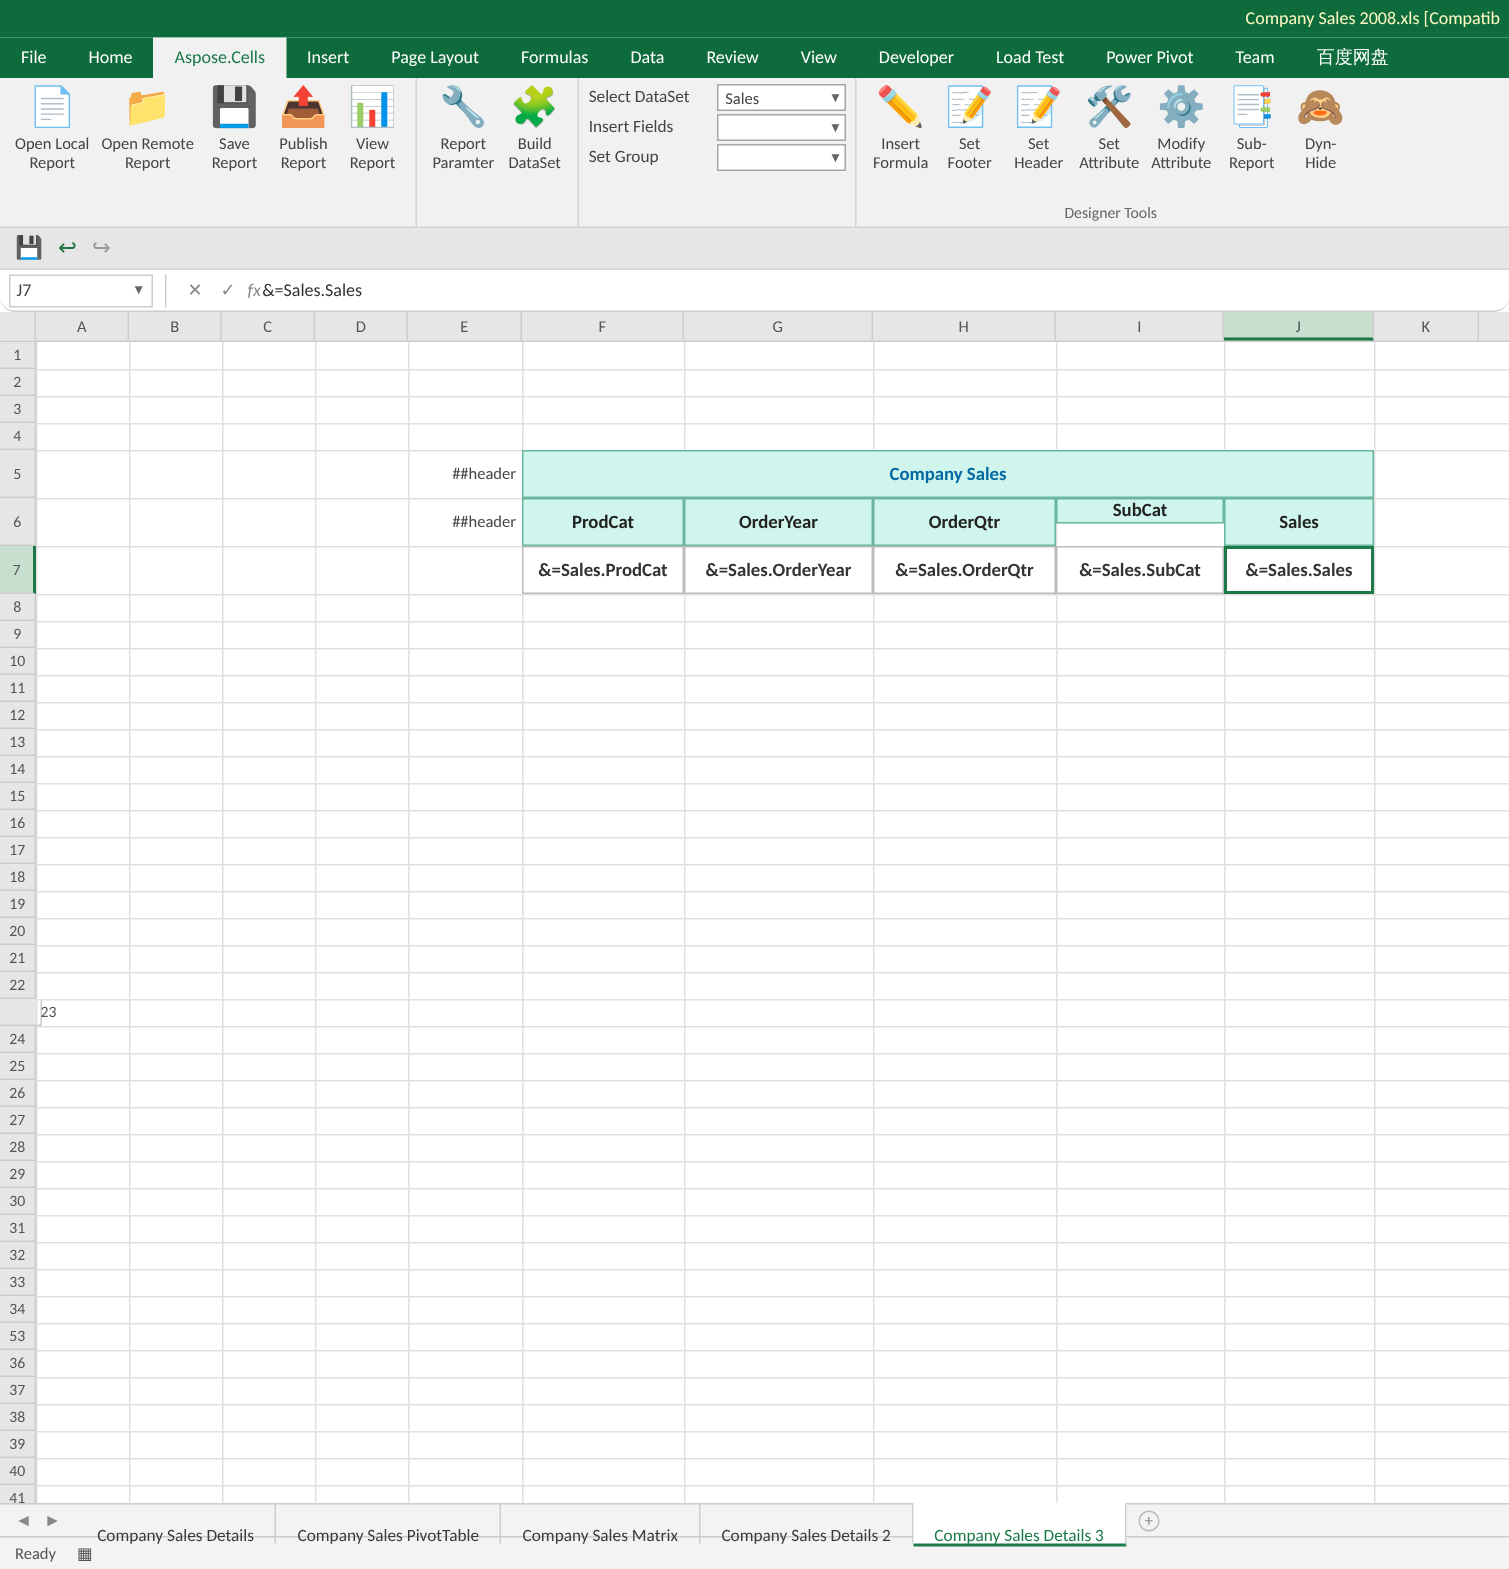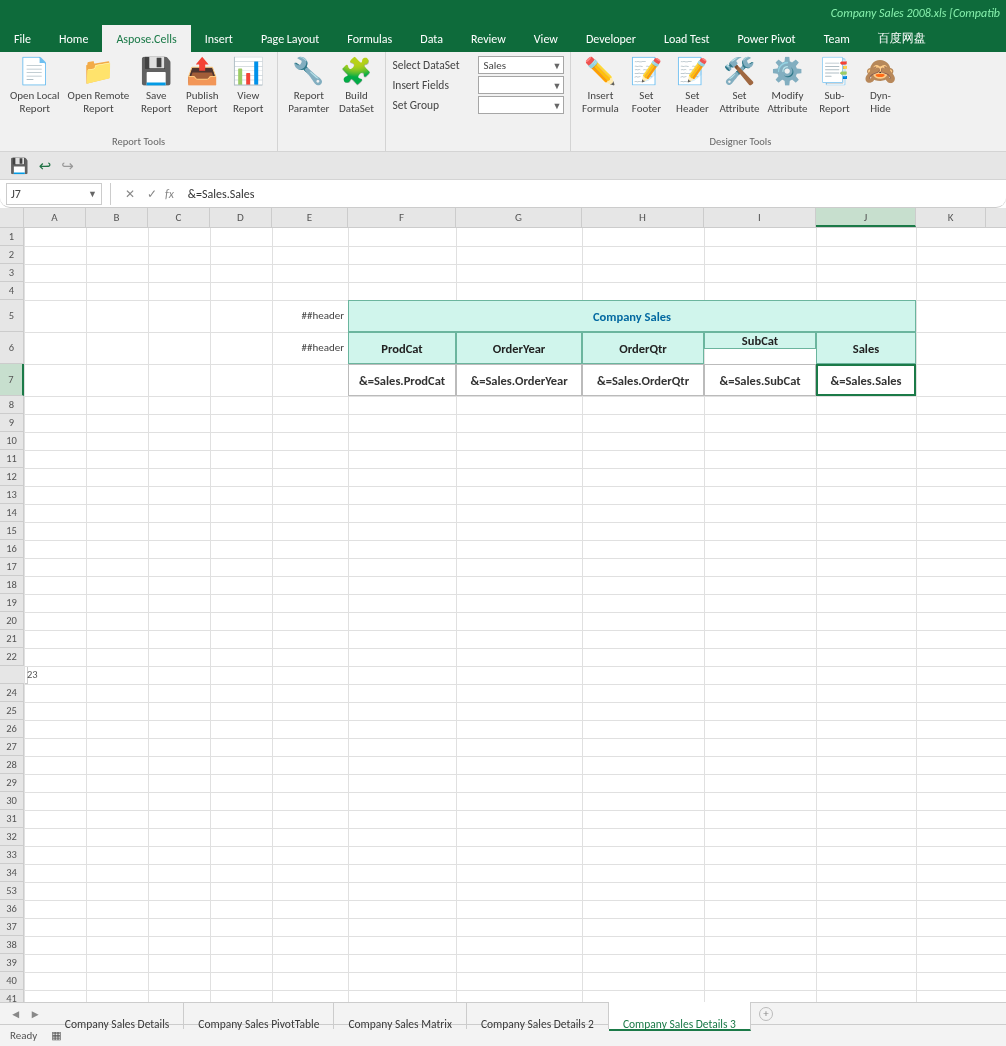--- a/index.html
+++ b/index.html
@@ -1,17 +1,17 @@
 <!DOCTYPE html>
 <html><head>
 <meta charset="utf-8">
 <style>
 * { margin:0; padding:0; box-sizing:border-box; font-family:"Segoe UI","Calibri",sans-serif; }
 body { width:1006px; height:1046px; background:#fff; overflow:hidden; font-size:12px; color:#444;}
-.titlebar { height:25px; background:#0e6b3b; color:#86efac; display:flex; align-items:center; justify-content:flex-end; padding:0 6px; font-size:12px;font-style:italic;}
+.titlebar { height:25px; background:#0e6b3b; color:#fef9c3; display:flex; align-items:center; justify-content:flex-end; padding:0 6px; font-size:12px;}
 .titlebar span { margin-left:auto; white-space:nowrap;}
 .menubar { height:27px; background:#0e6b3b; display:flex; align-items:stretch; color:#fff; font-size:12px;}
 .menubar .tab { padding:0 14px; display:flex; align-items:center; cursor:pointer;}
 .menubar .tab.active { background:#f1f1f1; color:#1b7a48; }
 .ribbon { height:100px; background:#f1f1f1; border-bottom:1px solid #d4d4d4; display:flex;}
 .rgroup { display:flex; flex-direction:column; border-right:1px solid #d4d4d4; padding:2px 6px 0 6px;}
 .rgroup .items { display:flex; flex:1; align-items:flex-start;}
 .rgroup .label { height:16px; font-size:10.5px; color:#666; text-align:center;}
 .rbtn { display:flex; flex-direction:column; align-items:center; justify-content:flex-start; text-align:center; font-size:11px; color:#444; line-height:1.15; padding:2px 4px; cursor:pointer; min-width:46px;}
 .rbtn .icon { width:32px; height:32px; display:flex; align-items:center; justify-content:center; font-size:26px; margin-bottom:2px;}
@@ -21,21 +21,21 @@
 .fieldset .combo { width:86px; height:18px; border:1px solid #a6a6a6; background:#fff; display:flex; align-items:center; justify-content:space-between; padding:0 2px 0 4px; font-size:11px;}
 .fieldset .combo .caret { font-size:9px; color:#666;}
 .qat { height:28px; background:#e6e6e6; display:flex; align-items:center; gap:10px; padding:0 10px; border-bottom:1px solid #d4d4d4;}
 .qat .qbtn { font-size:15px; color:#217346; cursor:pointer;}
 .qat .qbtn.gray{color:#999;}
 .formula-row { height:28px; background:#fff; border-bottom:1px solid #ccc; display:flex; align-items:center; font-size:12px;border-radius:10px;}
 .namebox { width:96px; height:22px; border:1px solid #ccc; margin-left:6px; display:flex; align-items:center; padding:0 4px; justify-content:space-between;}
 .namebox .dd{font-size:9px;color:#666;}
 .formula-row .sep { width:1px; height:22px; background:#ccc; margin:0 8px;}
 .formula-row .fxbtn { width:22px; text-align:center; color:#888;}
-.formula-row .fx { font-style:italic; color:#888; margin:0 14px 0 2px;}
+.formula-row .fx { font-style:italic; color:#888; margin:0 1px 0 2px;}
 .formula-row .formula { flex:1; color:#333;}
 .grid-wrap{ position:relative; height:calc(1046px - 25px - 27px - 100px - 28px - 28px - 22px - 22px); background:#fff; overflow:hidden;}
 .col-headers { display:flex; height:20px; background:#e6e6e6; border-bottom:1px solid #ccc;}
 .ch { border-right:1px solid #ccc; text-align:center; font-size:11px; color:#555; line-height:20px;}
 .ch.corner{width:24px; background:#e6e6e6;}
 .sheet-body{ display:flex; height:calc(100% - 20px);}
 .row-headers { width:24px; background:#e6e6e6;}
 .rh { height:18px; border-bottom:1px solid #ccc; border-right:1px solid #ccc; font-size:10.5px; color:#555; text-align:center; line-height:18px;}
 .cells { position:relative; flex:1;}
 .gridlines { position:absolute; inset:0;}
@@ -102,21 +102,20 @@
           <div class="icon">📤</div>
           <div>Publish</div>
           <div>Report</div>
         </div>
         <div class="rbtn">
           <div class="icon">📊</div>
           <div>View</div>
           <div>Report</div>
         </div>
       </div>
-    <div class="label">Report Tools</div>
   </div>
   <div class="rgroup">
     <div class="items" id="rg2">
         <div class="rbtn">
           <div class="icon">🔧</div>
           <div>Report</div>
           <div>Paramter</div>
         </div>
         <div class="rbtn">
           <div class="icon">🧩</div>

